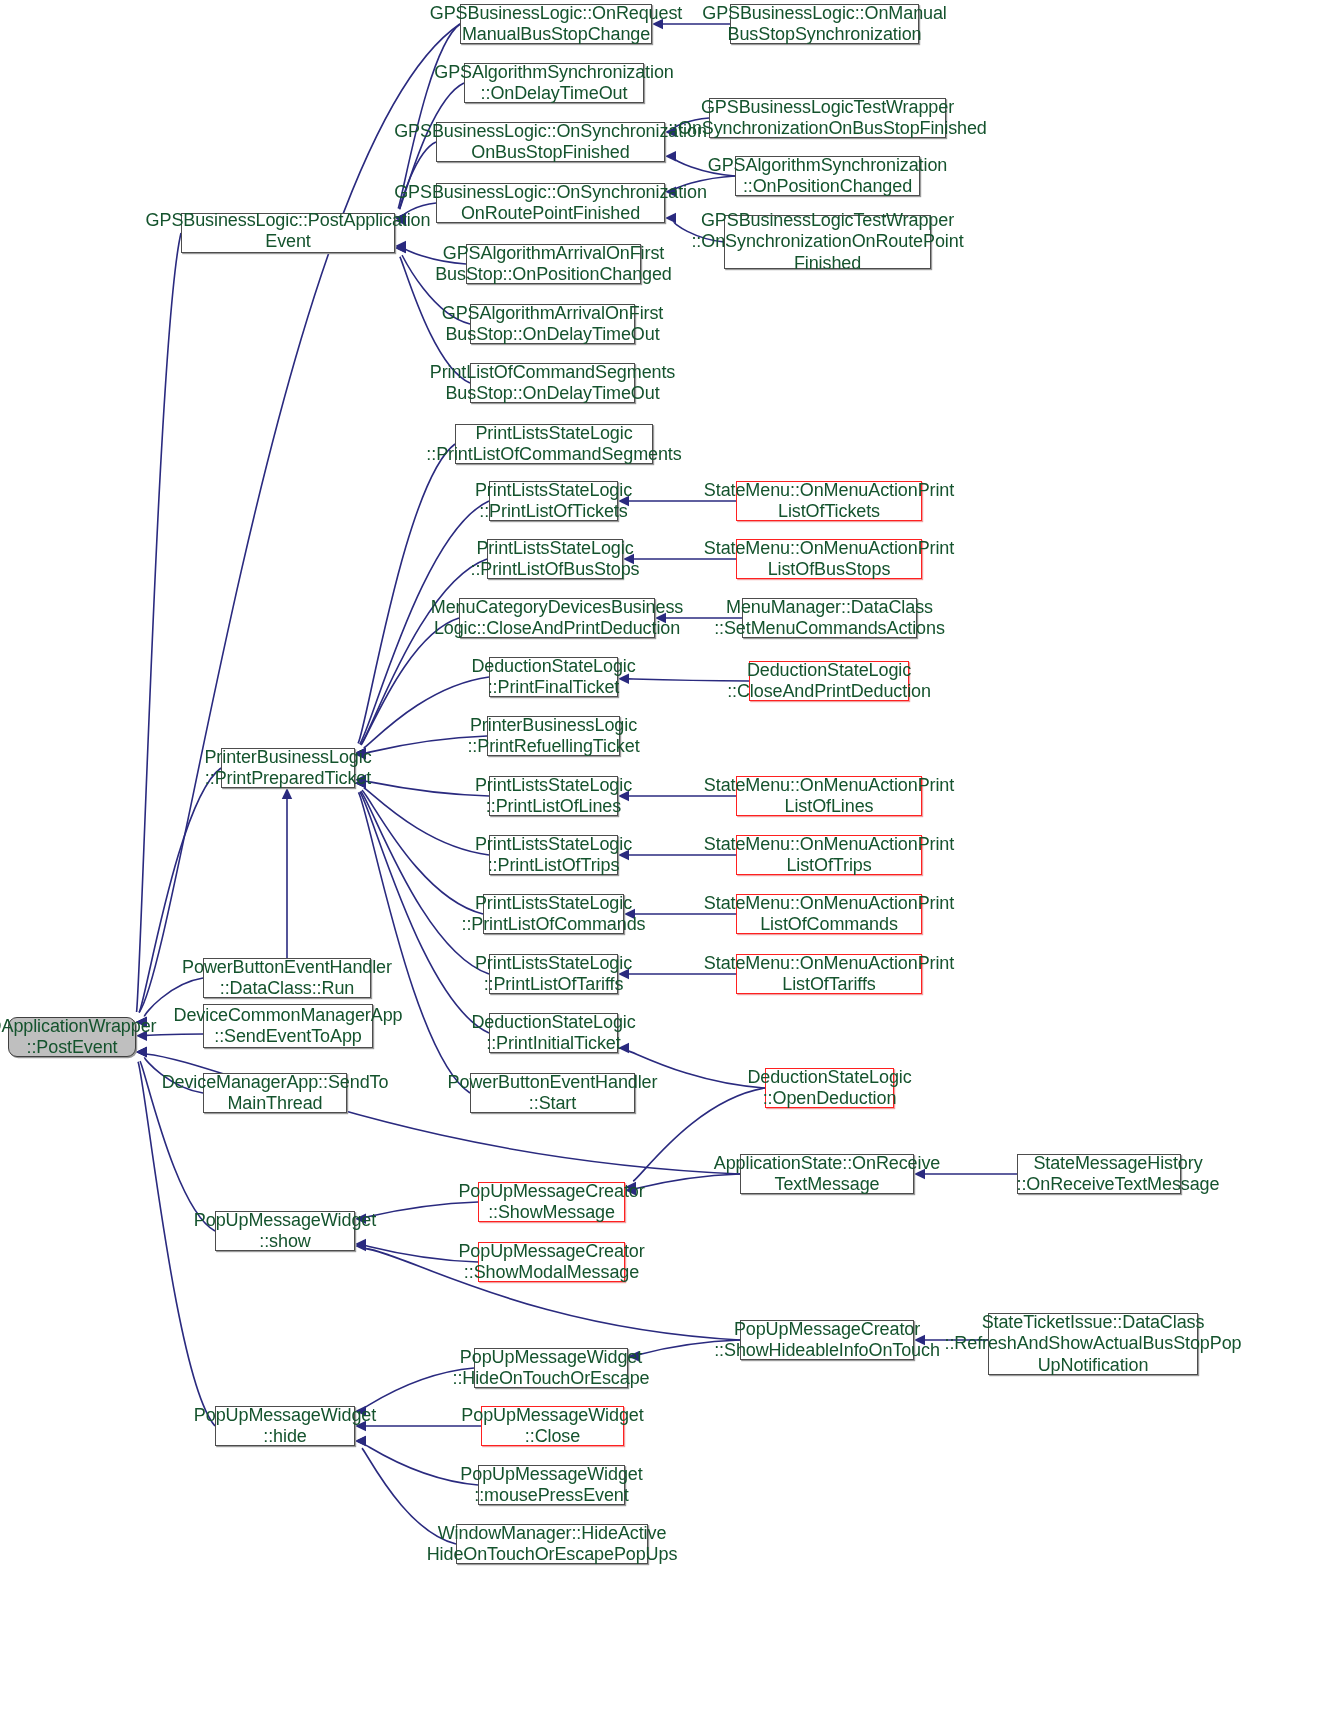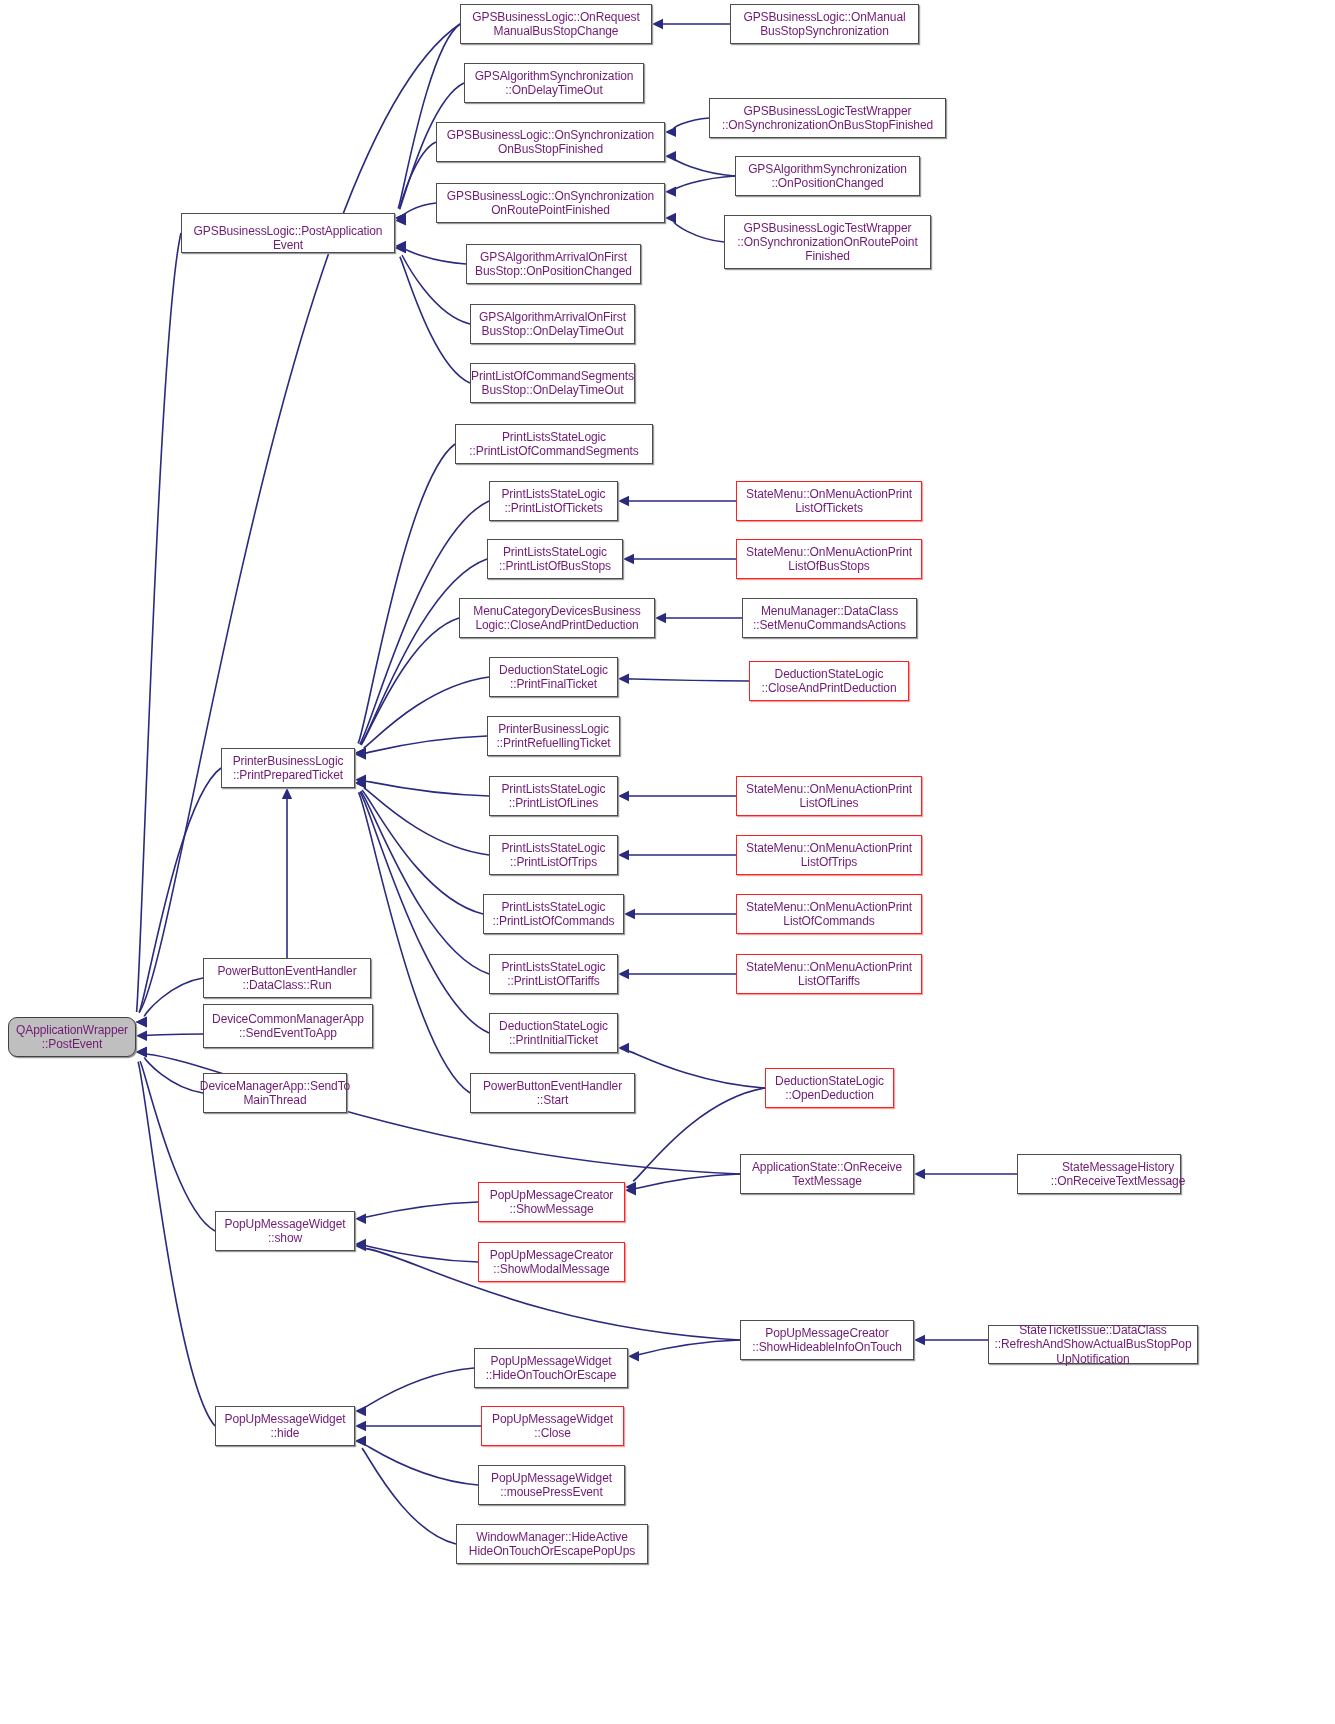--- a/index.html
+++ b/index.html
@@ -29,22 +29,22 @@
   }
   .arrowhead {
     fill: #2a2a7f;
     stroke: none;
   }
   .node {
     position: absolute;
     box-sizing: border-box;
     border: 1.3px solid #4d4d4d;
     background: #ffffff;
-    color: #701a75;
-    font-size: 12px;
+    color: #14532d;
+    font-size: 18px;
     line-height: 1.18;
     text-align: center;
     display: flex;
     align-items: center;
     justify-content: center;
     white-space: pre-line;
     letter-spacing: -0.1px;
     box-shadow: 1.2px 1.2px 0 0 #9a9a9a;
   }
   .node.red {
@@ -258,21 +258,21 @@
       <div class="node" style="left: 1017px; top: 1154px; width: 164px; height: 40px; padding-left: 38px;"><span>StateMessageHistory
 ::OnReceiveTextMessage</span></div>
       <div class="node red" style="left: 478px; top: 1182px; width: 147px; height: 40px;"><span>PopUpMessageCreator
 ::ShowMessage</span></div>
       <div class="node" style="left: 215px; top: 1211px; width: 140px; height: 40px;"><span>PopUpMessageWidget
 ::show</span></div>
       <div class="node red" style="left: 478px; top: 1242px; width: 147px; height: 40px;"><span>PopUpMessageCreator
 ::ShowModalMessage</span></div>
       <div class="node" style="left: 740px; top: 1320px; width: 174px; height: 40px;"><span>PopUpMessageCreator
 ::ShowHideableInfoOnTouch</span></div>
-      <div class="node" style="left: 988px; top: 1313px; width: 210px; height: 39px; margin-top: 12px;"><span>StateTicketIssue::DataClass
+      <div class="node" style="left: 988px; top: 1313px; width: 210px; height: 62px;"><span>StateTicketIssue::DataClass
 ::RefreshAndShowActualBusStopPop
 UpNotification</span></div>
       <div class="node" style="left: 474px; top: 1348px; width: 154px; height: 40px;"><span>PopUpMessageWidget
 ::HideOnTouchOrEscape</span></div>
       <div class="node" style="left: 215px; top: 1406px; width: 140px; height: 40px;"><span>PopUpMessageWidget
 ::hide</span></div>
       <div class="node red" style="left: 481px; top: 1406px; width: 143px; height: 40px;"><span>PopUpMessageWidget
 ::Close</span></div>
       <div class="node" style="left: 478px; top: 1465px; width: 147px; height: 40px;"><span>PopUpMessageWidget
 ::mousePressEvent</span></div>

